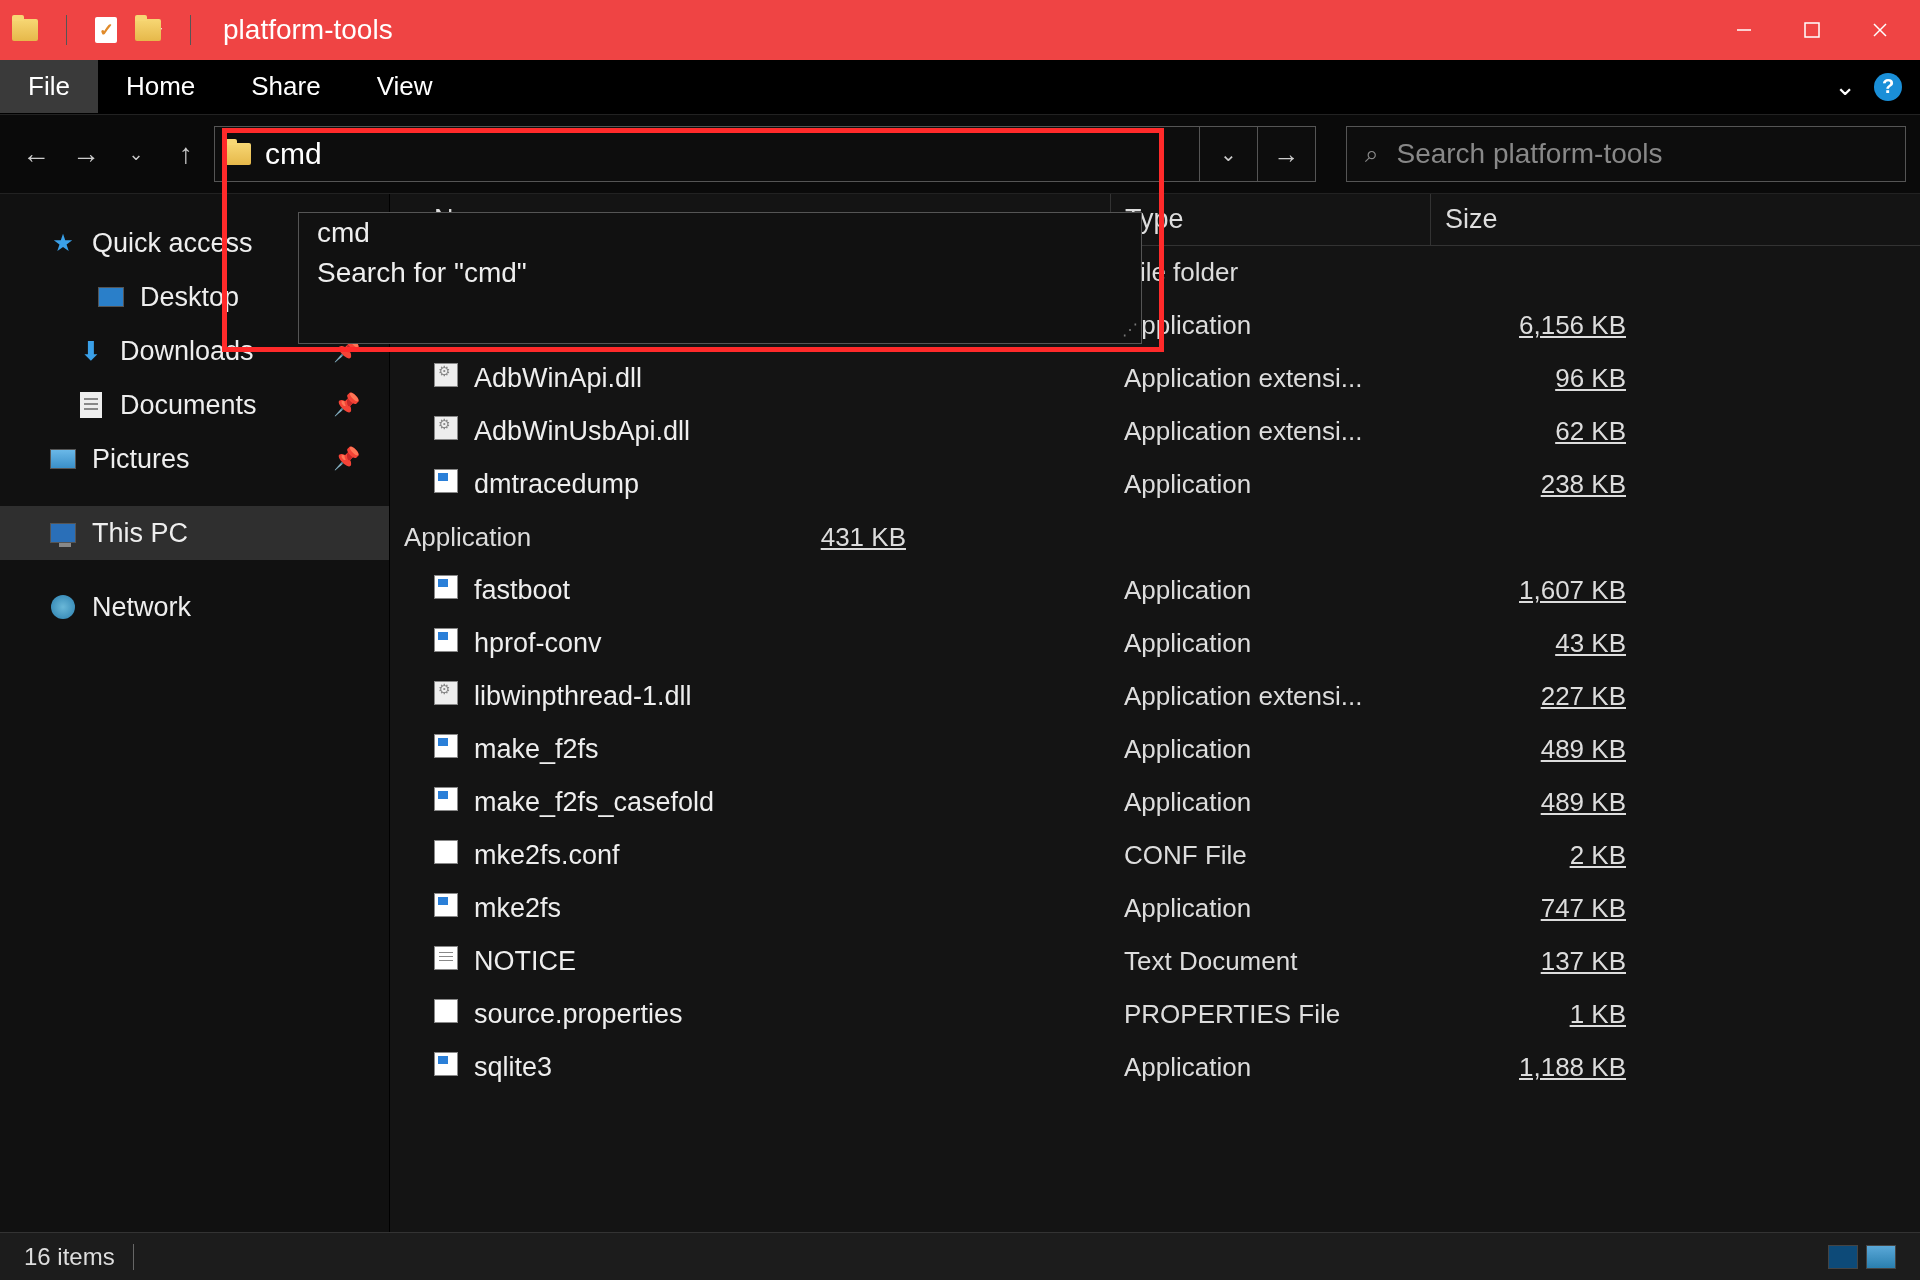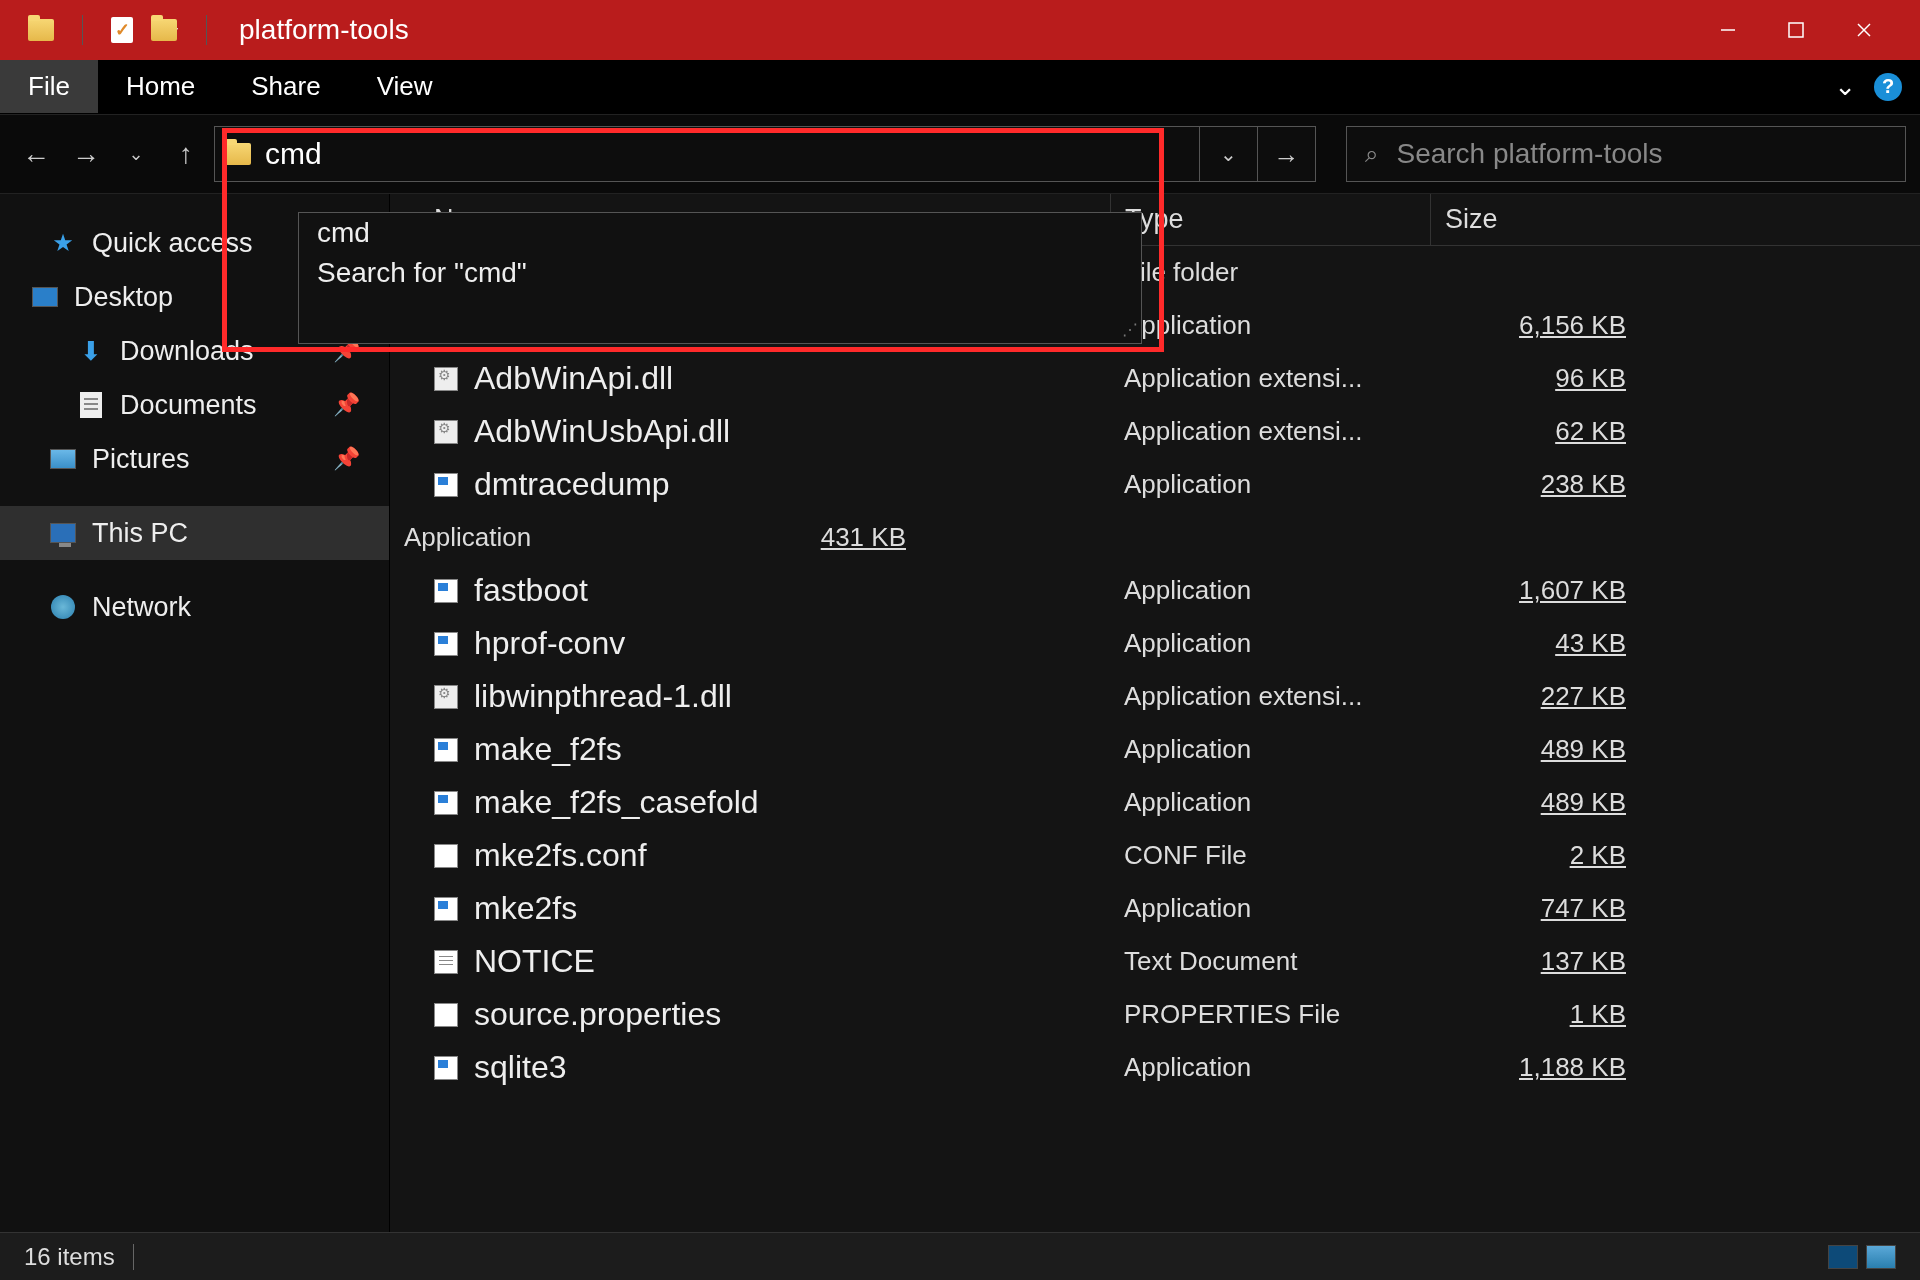--- a/index.html
+++ b/index.html
@@ -1,19 +1,19 @@
 <!DOCTYPE html>
 <html><head>
 <meta charset="utf-8">
 <style>
   * { box-sizing: border-box; margin: 0; padding: 0; font-family: "Segoe UI", sans-serif; }
   body { background: #000; color: #fff; width: 1920px; height: 1280px; overflow: hidden; position: relative; }
 
   
-  .title-bar { height: 60px; background: #b91c1c; display: flex; align-items: center; padding: 0 22px; }
+  .title-bar { height: 60px; background: #ef4444; display: flex; align-items: center; padding: 0 6px; }
   .title-icons { display: flex; align-items: center; gap: 18px; padding: 0 12px 0 6px; }
   .folder-mini { width: 26px; height: 22px; background: linear-gradient(#f7d774,#e6b84a); border-radius: 2px; position: relative; }
   .folder-mini::before { content:""; position:absolute; top:-4px; left:0; width:12px; height:6px; background:#f7d774; border-radius:2px 2px 0 0; }
   .check-doc { width:22px; height:26px; background:#fff; border-radius:2px; position:relative; }
   .check-doc::after { content:"✓"; color:#e08a2a; position:absolute; top:2px; left:4px; font-size:18px; font-weight:bold; }
   .down-folder { width:26px; height:22px; background: linear-gradient(#f7d774,#e6b84a); border-radius:2px; position:relative; }
   .down-folder::before { content:""; position:absolute; top:-4px; left:0; width:12px; height:6px; background:#f7d774; border-radius:2px 2px 0 0; }
   .down-caret { font-size:14px; color:#fff; margin-left:-6px; }
   .title-sep { width:1px; height:30px; background:#555; margin:0 10px; }
   .title-text { font-size:28px; color:#fff; margin-left:10px; }
@@ -69,21 +69,21 @@
   .net-icon { width:24px; height:24px; border-radius:50%; background:radial-gradient(#6ab8d8,#2a7faf); }
 
   
   .file-pane { flex:1; background:#141414; display:flex; flex-direction:column; }
   .col-headers { height:52px; display:flex; align-items:center; border-bottom:1px solid #333; }
   .col-name { width:720px; padding-left:44px; font-size:27px; color:#ddd; }
   .col-type { width:320px; font-size:27px; color:#ddd; border-left:1px solid #333; padding-left:14px; height:100%; display:flex; align-items:center; }
   .col-size { width:230px; font-size:27px; color:#ddd; border-left:1px solid #333; padding-left:14px; height:100%; display:flex; align-items:center; }
   .file-list { flex:1; overflow:hidden; }
   .file-row { height:53px; display:flex; align-items:center; }
-  .cell-name { width:720px; display:flex; align-items:center; gap:16px; padding-left:44px; font-size:32px; color:#eee; }
+  .cell-name { width:720px; display:flex; align-items:flex-start; gap:16px; padding-left:44px; font-size:27px; color:#eee; }
   .cell-type { width:320px; font-size:26px; color:#ddd; padding-left:14px; white-space:nowrap; overflow:hidden; text-overflow:ellipsis; }
   .cell-size { width:230px; font-size:26px; color:#ddd; text-align:right; padding-right:34px;text-decoration:underline; }
   .ficon { width:24px; height:24px; flex-shrink:0; }
   .ficon.folder { background:linear-gradient(#f7d774,#e6b84a); border-radius:2px; position:relative; height:20px; }
   .ficon.folder::before { content:""; position:absolute; top:-4px; left:0; width:10px; height:5px; background:#f7d774; border-radius:2px 2px 0 0; }
   .ficon.exe { background:#fff; border:1px solid #888; position:relative; }
   .ficon.exe::after { content:""; position:absolute; top:3px; left:3px; width:10px; height:8px; background:#2a7fd8; }
   .ficon.dll { background:#eee; border:1px solid #888; position:relative; }
   .ficon.dll::after { content:"⚙"; position:absolute; top:-1px; left:3px; font-size:14px; color:#888; }
   .ficon.file { background:#fff; border:1px solid #888; }
@@ -161,21 +161,21 @@
     <span class="search-ph">Search platform-tools</span>
   </div>
 </div>
 
 <div class="content">
   <div class="sidebar">
     <div class="side-item">
       <span class="side-icon star-icon">★</span>
       <span>Quick access</span>
     </div>
-    <div class="side-item" style="padding-left:32px;align-items:center;">
+    <div class="side-item" style="padding-left:98px;align-items:center;">
       <span class="side-icon">
           <span class="desktop-icon"></span>
         </span>
       <span>Desktop</span>
       <span class="pin">📌</span>
     </div>
     <div class="side-item" style="padding-left:78px;">
       <span class="side-icon download-icon">⬇</span>
       <span>Downloads</span>
       <span class="pin">📌</span>

